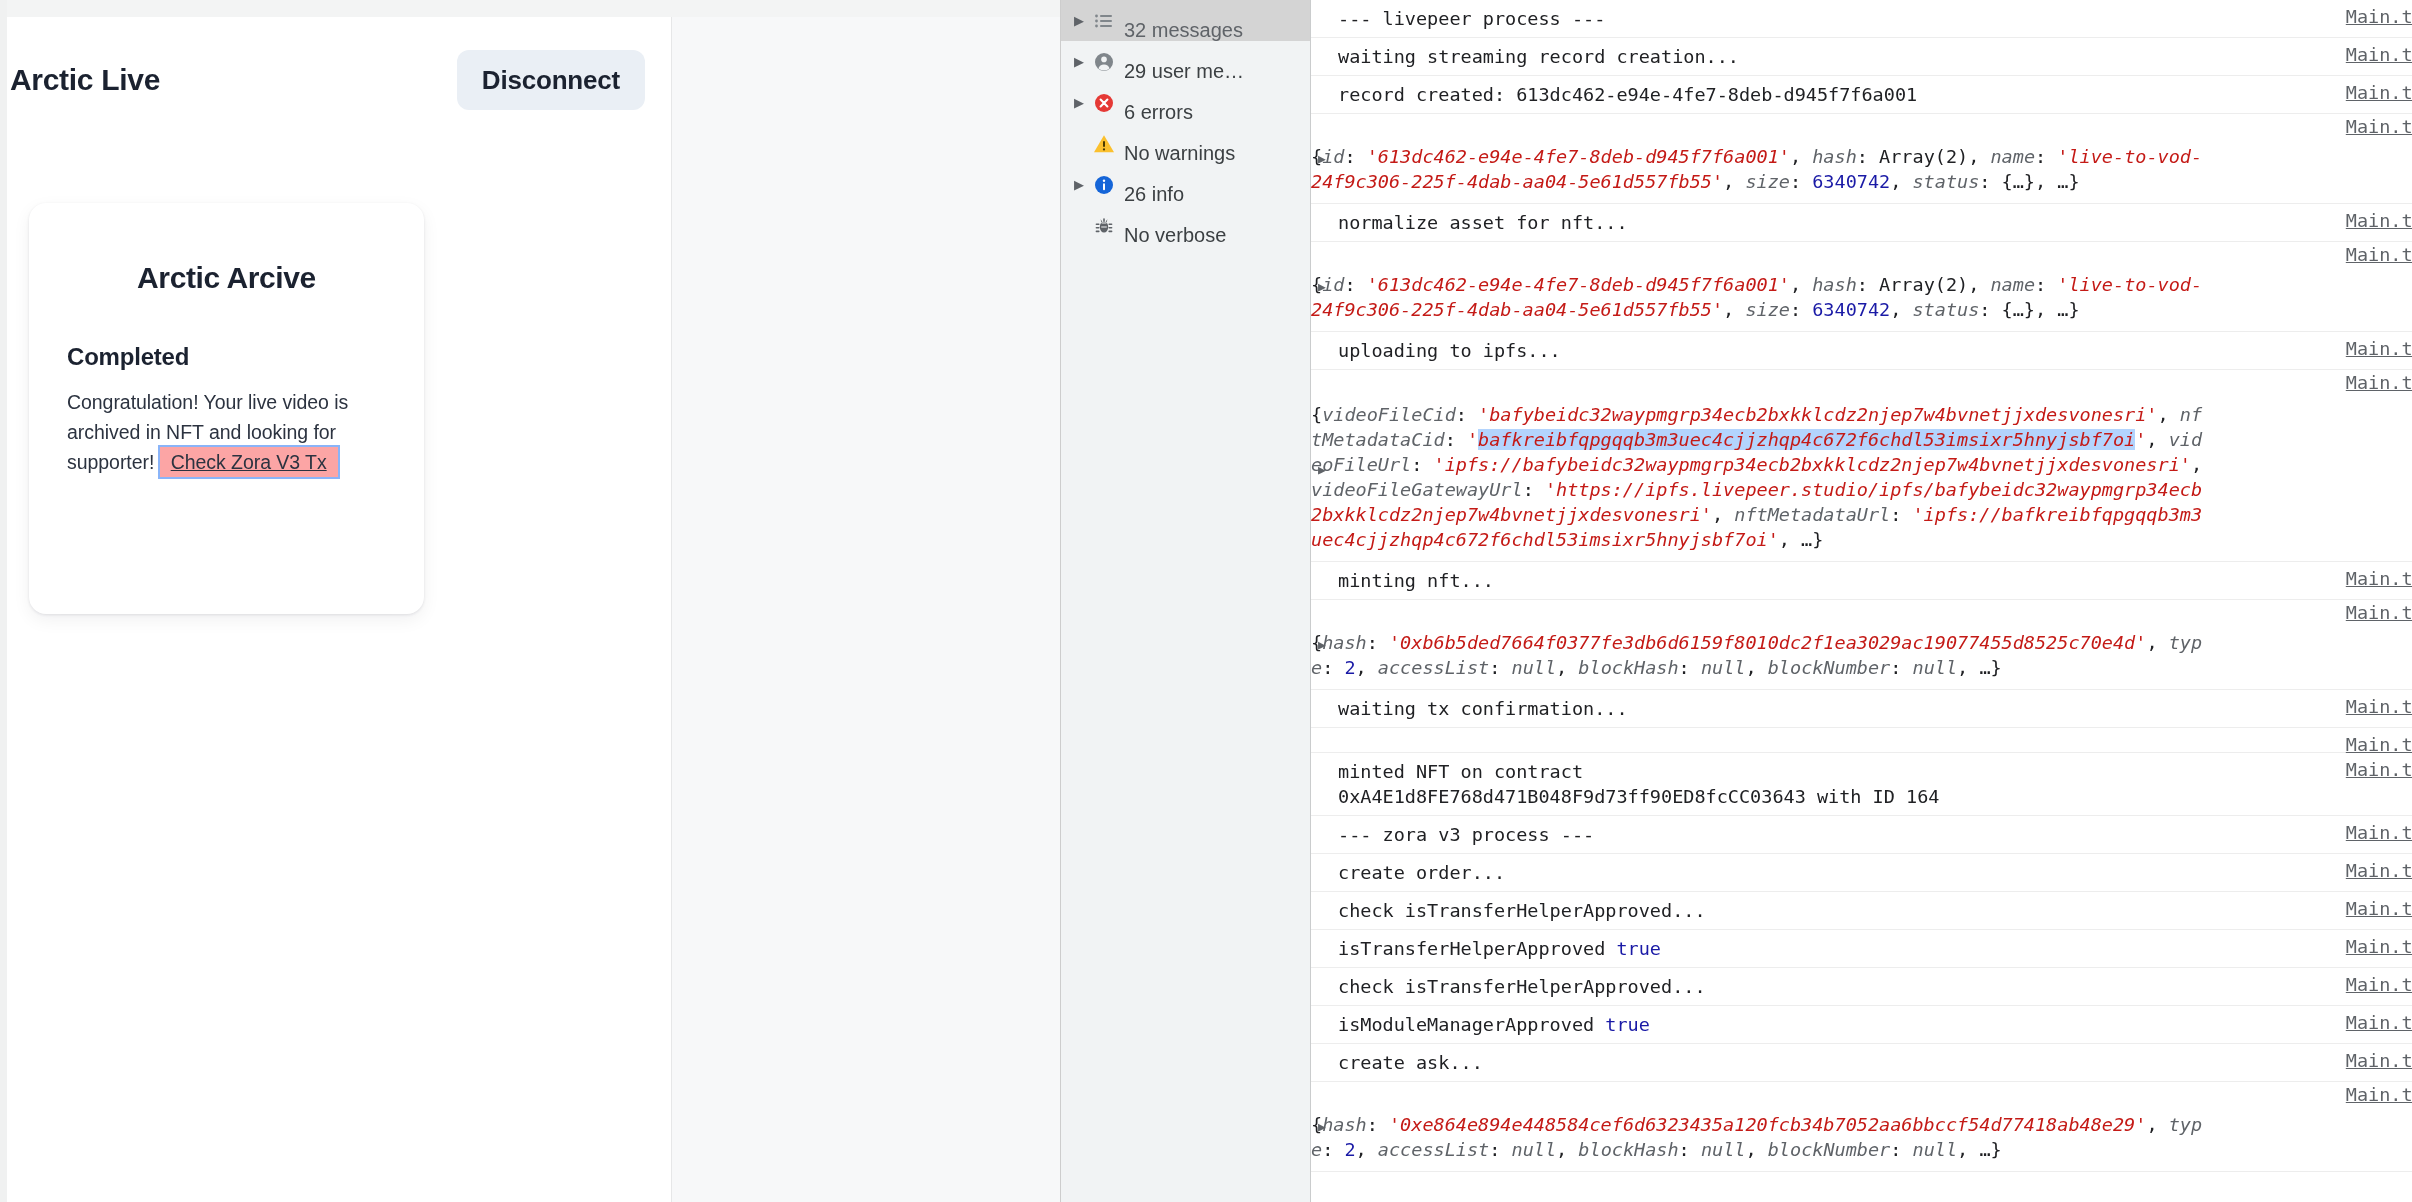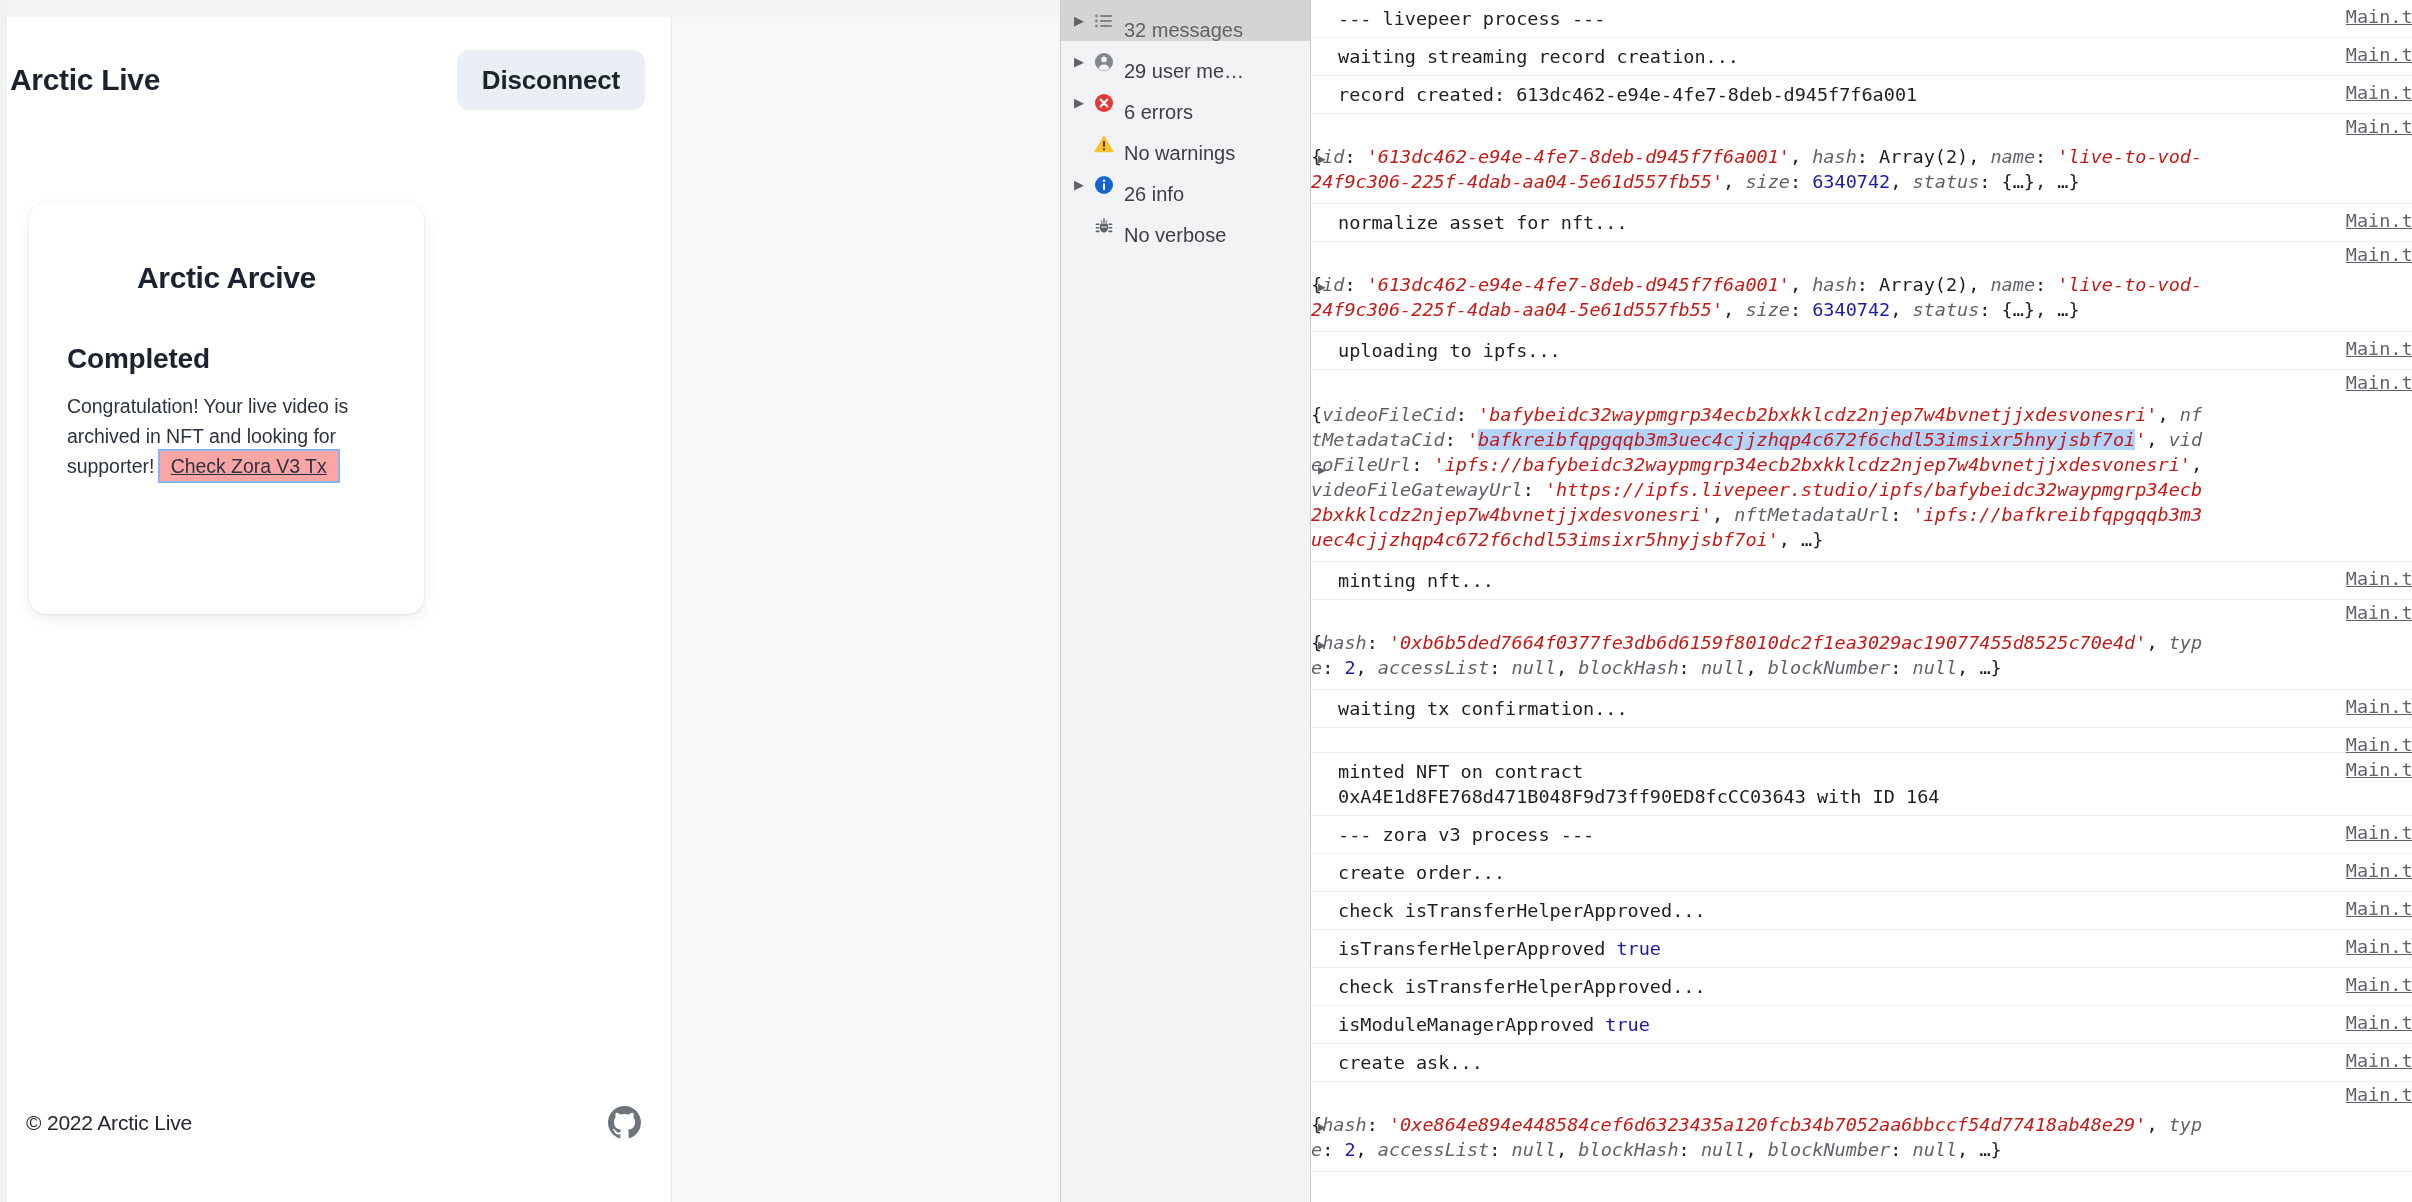--- a/index.html
+++ b/index.html
@@ -69,21 +69,21 @@
     box-shadow: 0 1px 3px rgba(16,24,40,.10), 0 6px 18px rgba(16,24,40,.06);
     padding: 0;
   }
   .card-title {
     text-align: center;
     font-size: 30px; font-weight: 700; color: #1b2230;
     letter-spacing: -0.4px;
     margin-top: 58px;
   }
   .card-section-title {
-    font-size: 28px; font-weight: 700; color: #1b2230;
+    font-size: 24px; font-weight: 700; color: #1b2230;
     letter-spacing: -0.2px;
     margin: 48px 0 0 38px;
   }
   .card-body {
     margin: 16px 38px 0 38px;
     font-size: 19.5px; line-height: 30px;
     color: #2c3340;
     letter-spacing: -0.05px;
   }
   .zora-link {
@@ -241,35 +241,20 @@
         <div class="brand">Arctic Live</div>
         <button class="disconnect-btn">Disconnect</button>
       </header>
 
       <section class="card">
         <h1 class="card-title">Arctic Arcive</h1>
         <h2 class="card-section-title">Completed</h2>
         <p class="card-body"><span>Congratulation! Your live video is archived in NFT and looking for supporter!</span> <a class="zora-link" href="#">Check Zora V3 Tx</a></p>
       </section>
 
-      <footer class="site-footer">
-        <div class="copyright">© 2022 Arctic Live</div>
-        <a class="gh-link" href="#">
-          <span>
-            <svg width="33" height="33" viewBox="0 0 16 16" aria-hidden="true">
-              <path fill="#6e7479" d="M8 0C3.58 0 0 3.58 0 8c0 3.54 2.29 6.53 5.47 7.59.4.07.55-.17.55-.38
-                0-.19-.01-.82-.01-1.49-2.01.37-2.53-.49-2.69-.94-.09-.23-.48-.94-.82-1.13-.28-.15-.68-.52-.01-.53.63-.01
-                1.08.58 1.23.82.72 1.21 1.87.87 2.33.66.07-.52.28-.87.51-1.07-1.78-.2-3.64-.89-3.64-3.95
-                0-.87.31-1.59.82-2.15-.08-.2-.36-1.02.08-2.12 0 0 .67-.21 2.2.82a7.42 7.42 0 0 1 2-.27c.68 0
-                1.36.09 2 .27 1.53-1.04 2.2-.82 2.2-.82.44 1.1.16 1.92.08 2.12.51.56.82 1.27.82 2.15 0 3.07-1.87
-                3.75-3.65 3.95.29.25.54.73.54 1.48 0 1.07-.01 1.93-.01 2.2 0 .21.15.46.55.38A8.01 8.01 0 0 0 16 8c0-4.42-3.58-8-8-8z"></path>
-            </svg>
-          </span>
-        </a>
-      </footer>
 
     </div>
   </div>
 
   <div class="devtools">
 
     <aside class="console-sidebar">
 
       <div class="side-row selected">
         <span class="twisty">▶</span>

